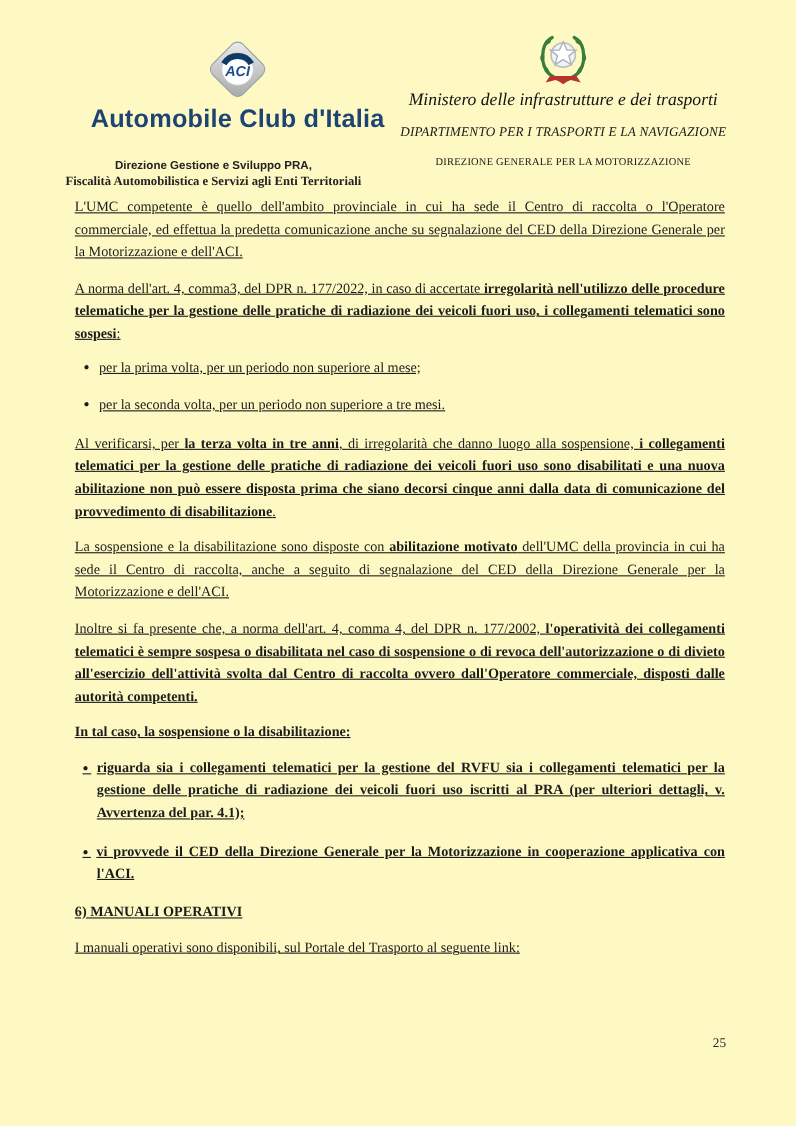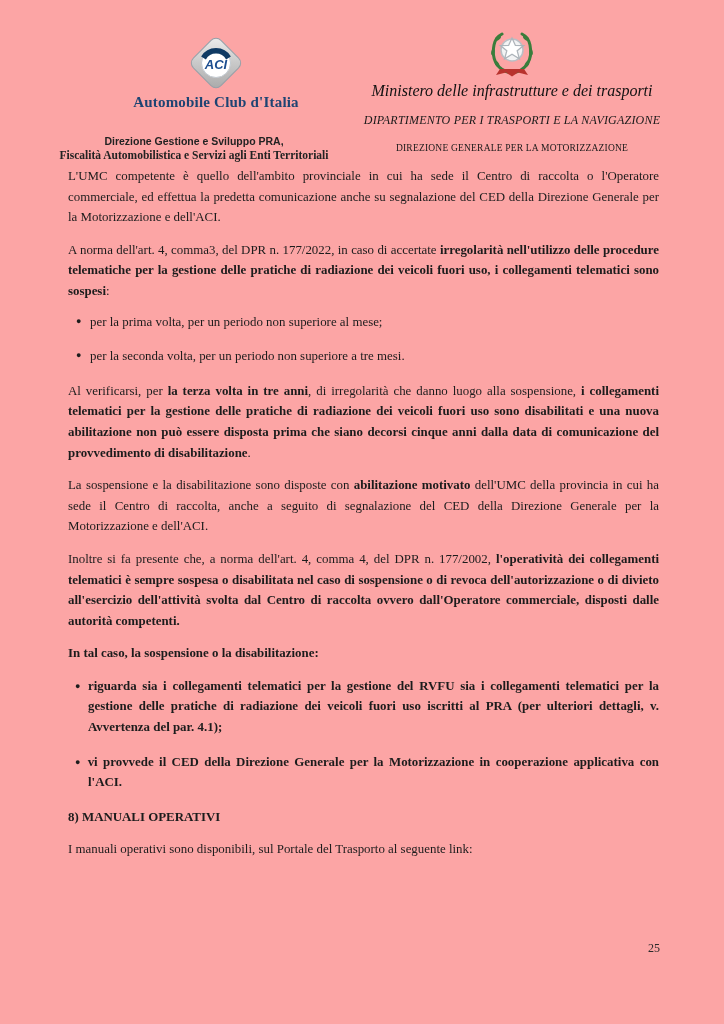--- a/index.html
+++ b/index.html
@@ -1,39 +1,39 @@
 <!DOCTYPE html>
 <html><head>
 <meta charset="utf-8">
 <style>
   html,body{margin:0;padding:0;background:#888;}
   .page{
-    position:relative;width:724px;height:1024px;background:#fca5a5;
+    position:relative;width:724px;height:1024px;background:#fef9c3;
     margin:0 auto;font-family:"Liberation Serif",serif;color:#1c1c1c;
     overflow:hidden;
   }
   
   .hdr-left{position:absolute;left:38px;top:34px;width:356px;text-align:center;}
   .aci-logo{display:block;margin:0 auto 2px;}
   .aci-title{
-    font-family:Liberation Serif, serif;font-size:15px;font-weight:700;
+    font-family:Liberation Sans, sans-serif;font-size:23px;font-weight:700;
     color:#1d4473;letter-spacing:.2px;margin-top:2px;
   }
   .hdr-left-dept{margin-top:24px;transform:translateX(-22px);}
   .dept1{font-family:"Liberation Sans",sans-serif;font-weight:700;font-size:10.5px;color:#222;}
   .dept2{font-family:"Liberation Serif",serif;font-weight:700;font-size:11.5px;color:#222;margin-top:2px;}
   .hdr-right{position:absolute;left:358px;top:29px;width:308px;text-align:center;}
   .emblem{display:block;margin:0 auto 0;}
   .ministry{font-style:italic;font-size:16px;color:#121212;margin-top:3px;white-space:nowrap;}
   .dipartimento{font-style:italic;font-size:12px;color:#1a1a1a;margin-top:13px;letter-spacing:.2px;}
   .direzione{font-size:9.5px;color:#1a1a1a;margin-top:15px;letter-spacing:.2px;}
   
   .content{
-    position:absolute;left:68px;top:166px;width:591px;
-    font-size:12.9px;line-height:20.6px;text-align:justify;
+    position:absolute;left:68px;top:178px;width:591px;
+    font-size:12.9px;line-height:20.6px;text-align:justify;text-decoration:underline;
   }
   .content p{margin:0 0 12px;}
   .content .b{font-weight:700;}
   .heading{margin-top:8px !important;font-weight:700;text-align:left;}
   .list-spaced{margin:-2px 0 12px;}
   .list-spaced .li{position:relative;padding-left:22px;margin-bottom:14px;text-align:justify;}
   .list-spaced .bullet{position:absolute;left:8px;top:-1px;font-size:9px;}
   .list-flush{margin:0 0 12px;}
   .list-flush .li{padding-left:20px;text-indent:-13px;margin-bottom:14px;font-weight:700;text-align:justify;}
   .list-flush .bullet{font-size:9px;margin-right:5px;vertical-align:1px;}
@@ -101,18 +101,18 @@
         <div class="li"><span class="bullet">●</span><span>per la seconda volta, per un periodo non superiore a tre mesi.</span></div>
       </div>
       <p><span>Al verificarsi, per </span><span class="b">la terza volta in tre anni</span><span>, di irregolarità che danno luogo alla sospensione, </span><span class="b">i collegamenti telematici per la gestione delle pratiche di radiazione dei veicoli fuori uso sono disabilitati e una nuova abilitazione non può essere disposta prima che siano decorsi cinque anni dalla data di comunicazione del provvedimento di disabilitazione</span><span>.</span></p>
       <p><span>La sospensione e la disabilitazione sono disposte con </span><span class="b">abilitazione motivato</span><span> dell'UMC della provincia in cui ha sede il Centro di raccolta, anche a seguito di segnalazione del CED della Direzione Generale per la Motorizzazione e dell'ACI.</span></p>
       <p><span>Inoltre si fa presente che, a norma dell'art. 4, comma 4, del DPR n. 177/2002, </span><span class="b">l'operatività dei collegamenti telematici è sempre sospesa o disabilitata nel caso di sospensione o di revoca dell'autorizzazione o di divieto all'esercizio dell'attività svolta dal Centro di raccolta ovvero dall'Operatore commerciale, disposti dalle autorità competenti.</span></p>
       <p><span class="b">In tal caso, la sospensione o la disabilitazione:</span></p>
       <div class="list-flush">
         <div class="li"><span class="bullet">●</span><span class="b">riguarda sia i collegamenti telematici per la gestione del RVFU sia i collegamenti telematici per la gestione delle pratiche di radiazione dei veicoli fuori uso iscritti al PRA (per ulteriori dettagli, v. Avvertenza del par. 4.1);</span></div>
         <div class="li"><span class="bullet">●</span><span class="b">vi provvede il CED della Direzione Generale per la Motorizzazione in cooperazione applicativa con l'ACI.</span></div>
       </div>
-      <p class="heading"><span class="b">8) MANUALI OPERATIVI</span></p>
+      <p class="heading"><span class="b">6) MANUALI OPERATIVI</span></p>
       <p><span>I manuali operativi sono disponibili, sul Portale del Trasporto al seguente link:</span></p>
     </div>
 
   <div class="page-number">25</div>
 </div>
 
 </body></html>

